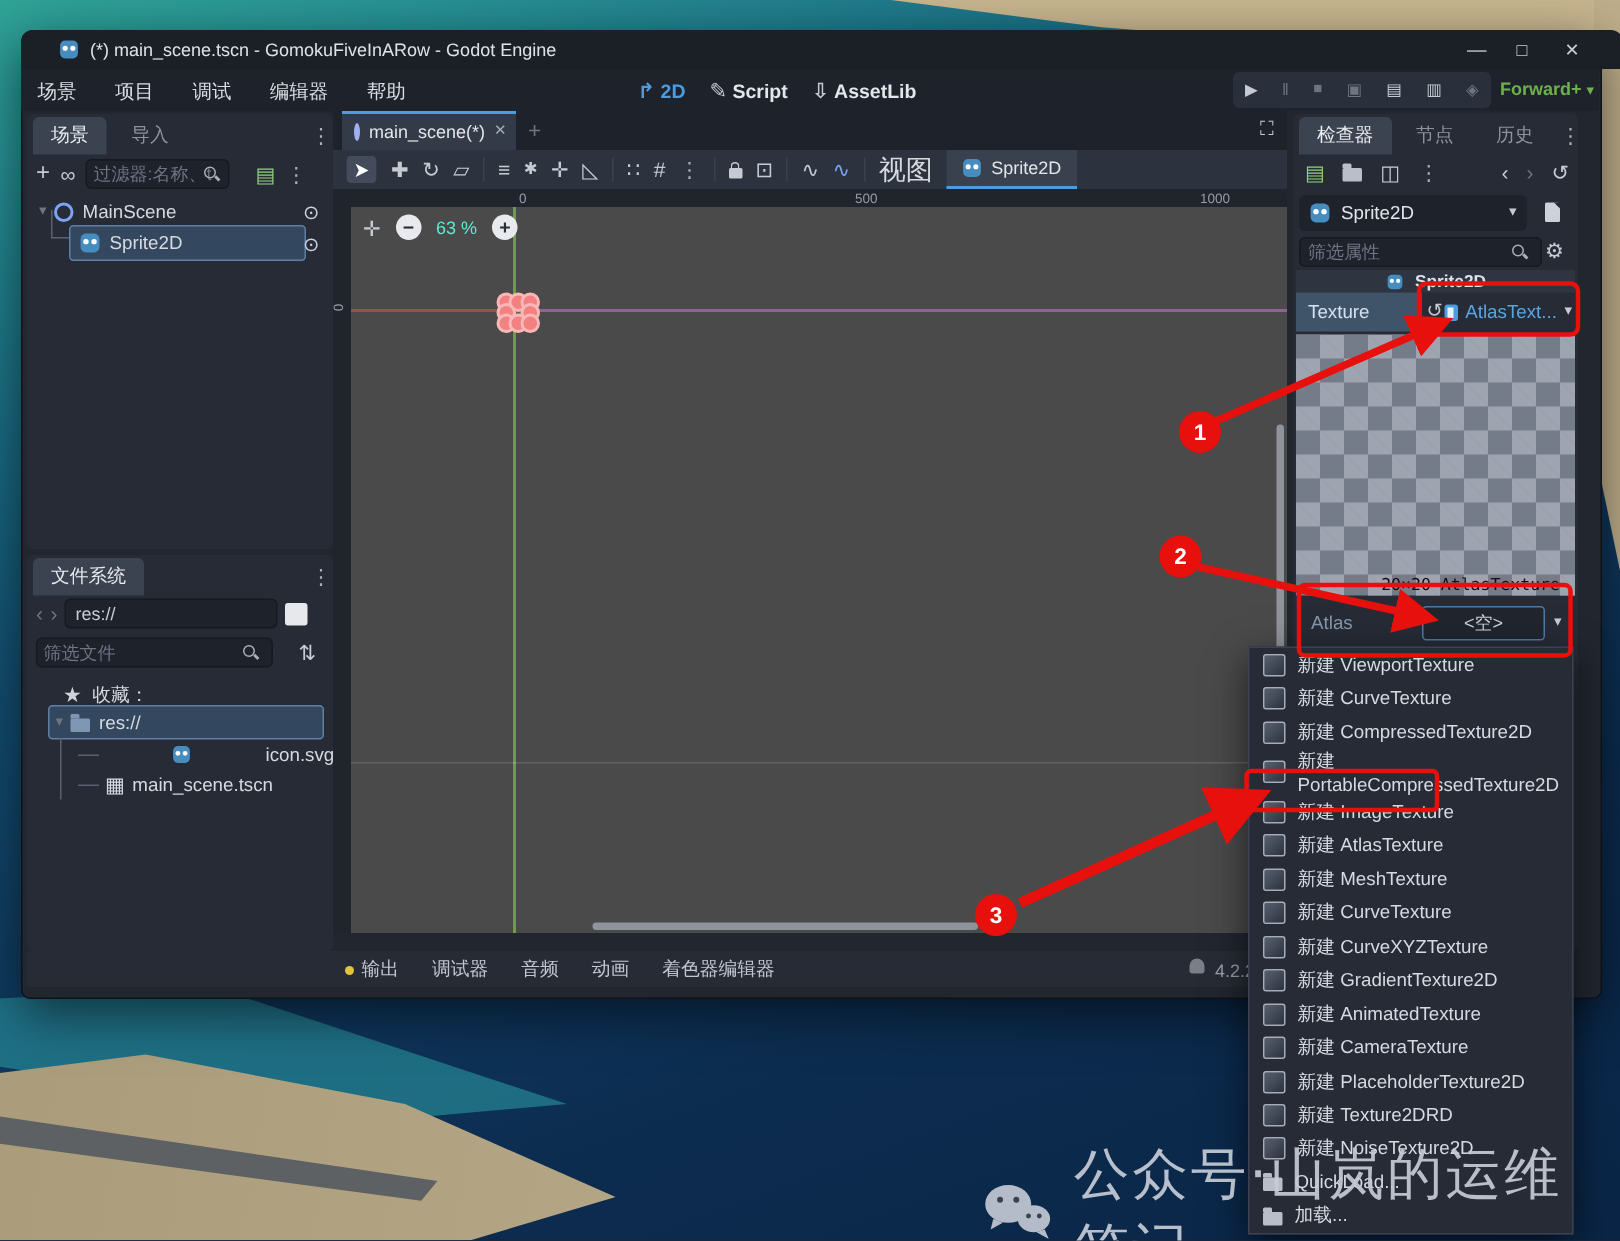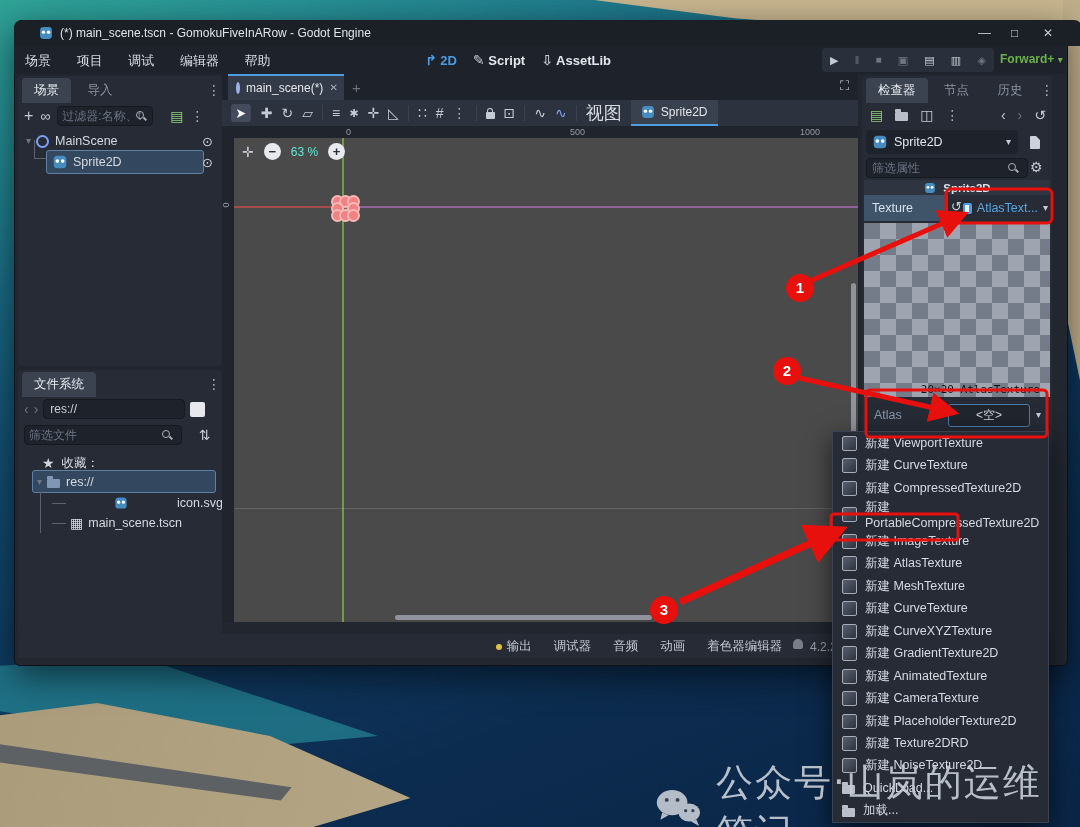--- a/index.html
+++ b/index.html
@@ -249,21 +249,21 @@
     <span class="circle-btn">−</span>
     <span style="font-size:12px;color:#5eead4;">63 %</span>
     <span class="circle-btn">+</span>
   </div>
 
   <div class="abs" style="left:617px;top:145px;width:5px;height:177px;background:#8f939b;border-radius:3px;"></div>
   <div class="abs" style="left:161px;top:477px;width:257px;height:5px;background:#8f939b;border-radius:3px;"></div>
 </div>
 
 
-<div class="abs" style="left:18px;top:634px;width:1030px;height:24px;background:#262b36;display:flex;align-items:center;gap:22px;padding-left:212px;box-sizing:border-box;font-size:12.5px;color:#c2c7cf;justify-content:center;">
+<div class="abs" style="left:18px;top:634px;width:1030px;height:24px;background:#262b36;display:flex;align-items:center;gap:22px;padding-left:212px;box-sizing:border-box;font-size:12.5px;color:#c2c7cf;">
   <span><span style="display:inline-block;width:6px;height:6px;border-radius:50%;background:#e0c340;margin-right:5px;"></span><span>输出</span></span>
   <span>调试器</span>
   <span>音频</span>
   <span>动画</span>
   <span>着色器编辑器</span>
 </div>
 <span class="abs" style="left:793px;top:639px;width:10px;height:10px;background:#7a8088;border-radius:50% 50% 20% 20%;"></span>
 <span class="abs" style="left:810px;top:640px;font-size:12px;color:#9aa0a8;">4.2.2.st</span>
 
 

